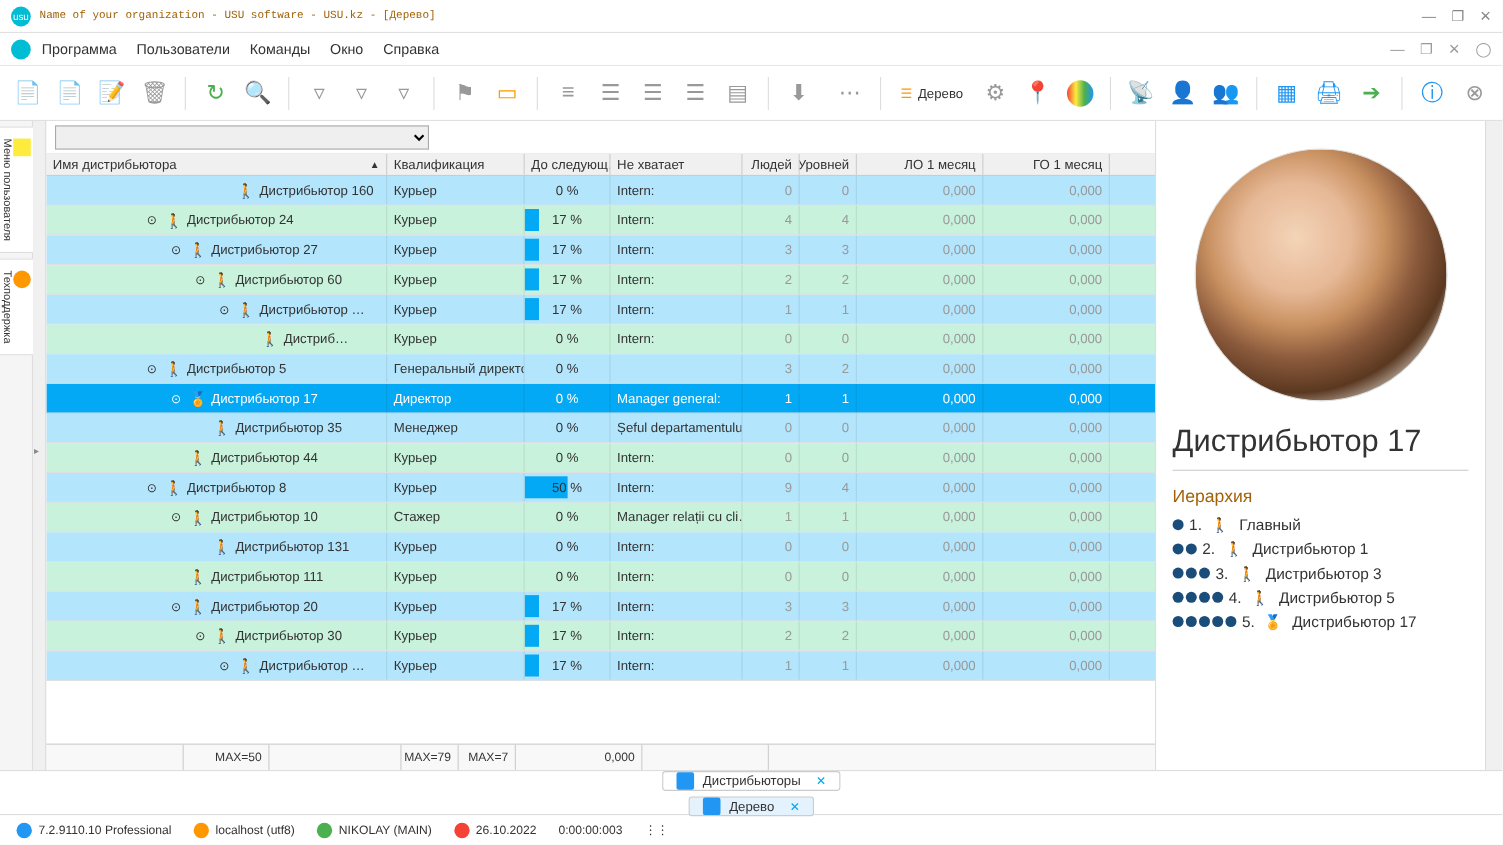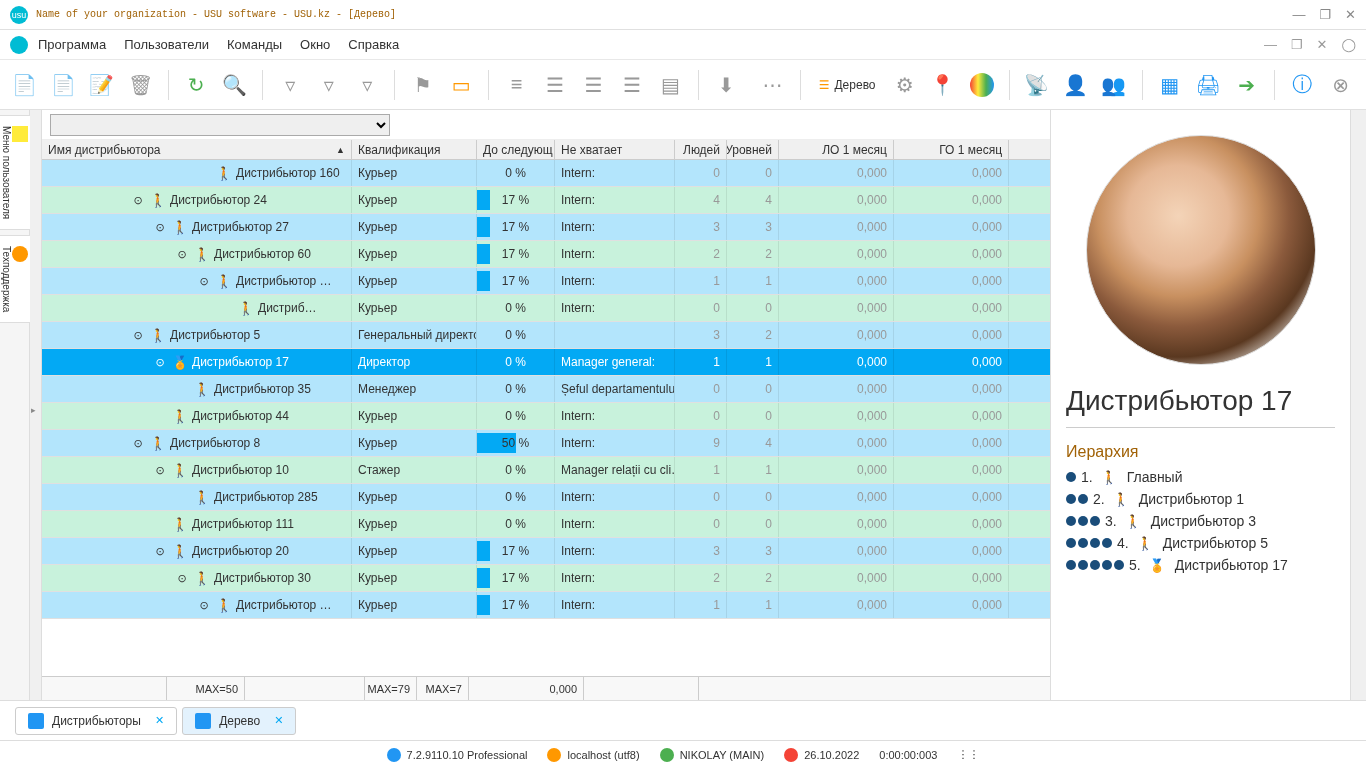--- a/index.html
+++ b/index.html
@@ -66,26 +66,26 @@
 .grid-foot .c-name { justify-content:flex-start; }
 .right-panel { width:300px; border-left:1px solid #ddd; padding:15px; background:#fff; position:relative; overflow:hidden; }
 .right-panel .photo { width:230px; height:230px; border-radius:50%; margin:10px auto 20px; background:radial-gradient(circle at 40% 35%, #f4d4b8 0%, #e6b896 25%, #c89060 40%, #8b5a3c 55%, #5a3820 70%, #f0ede8 85%); border:1px solid #ddd; position:relative; overflow:hidden; }
 .right-panel h2 { font-size:28px; font-weight:400; margin-bottom:10px; }
 .right-panel hr { border:none; border-top:1px solid #ccc; margin-bottom:15px; }
 .right-panel h3 { color:#a16207; font-size:16px; font-weight:400; margin-bottom:8px; }
 .hier-row { display:flex; align-items:center; gap:5px; margin-bottom:6px; font-size:14px; }
 .hier-dots { display:flex; gap:2px; }
 .hier-dot { width:10px; height:10px; border-radius:50%; background:#1a4d7a; }
 .scrollbar-v { width:16px; background:#f0f0f0; border-left:1px solid #ddd; }
-.tabs-row { height:40px; background:#fff; border-top:1px solid #ddd; display:flex; align-items:center; padding:0 15px; gap:5px; }
+.tabs-row { height:40px; background:#fff; border-top:1px solid #ddd; display:flex; align-items:center; padding:0 15px; gap:5px;flex-direction:column; }
 .btab { height:28px; padding:0 12px; display:flex; align-items:center; gap:8px; border:1px solid #ccc; background:#fff; border-radius:3px; font-size:12px; }
 .btab.active { background:#e3f2fd; }
 .btab .cls { color:#03a9f4; margin-left:6px; font-size:11px; }
 .btab .ico { width:16px; height:16px; background:#2196f3; border-radius:2px; }
-.status-bar { height:28px; background:#fff; border-top:1px solid #ddd; display:flex; align-items:center; padding:0 15px; font-size:11px; gap:20px;justify-content:center; }
+.status-bar { height:28px; background:#fff; border-top:1px solid #ddd; display:flex; align-items:center; padding:0 15px; font-size:11px; gap:20px; }
 .status-bar .sb-item { display:flex; align-items:center; gap:6px; }
 .sb-ico { width:14px; height:14px; border-radius:50%; }
 .sb-blue { background:#2196f3; }
 .sb-or { background:#ff9800; }
 .sb-gr { background:#4caf50; }
 .sb-red { background:#f44336; }
 </style>
 </head>
 <body>
 
@@ -394,21 +394,21 @@
             <div class="c c-ppl">1</div>
             <div class="c c-lvl">1</div>
             <div class="c c-lo">0,000</div>
             <div class="c c-go">0,000</div>
           </div>
           <div class="row even">
             <div class="c c-name">
               <span class="indent" style="width:132px"></span>
               <span class="exp-ico"></span>
               <span class="person-ico pc-blue">🚶</span>
-              <span>Дистрибьютор 285</span>
+              <span>Дистрибьютор 131</span>
             </div>
             <div class="c c-kval">Курьер</div>
             <div class="c c-next">
               <div class="prog-txt">0 %</div>
             </div>
             <div class="c c-miss">Intern:</div>
             <div class="c c-ppl">0</div>
             <div class="c c-lvl">0</div>
             <div class="c c-lo">0,000</div>
             <div class="c c-go">0,000</div>

